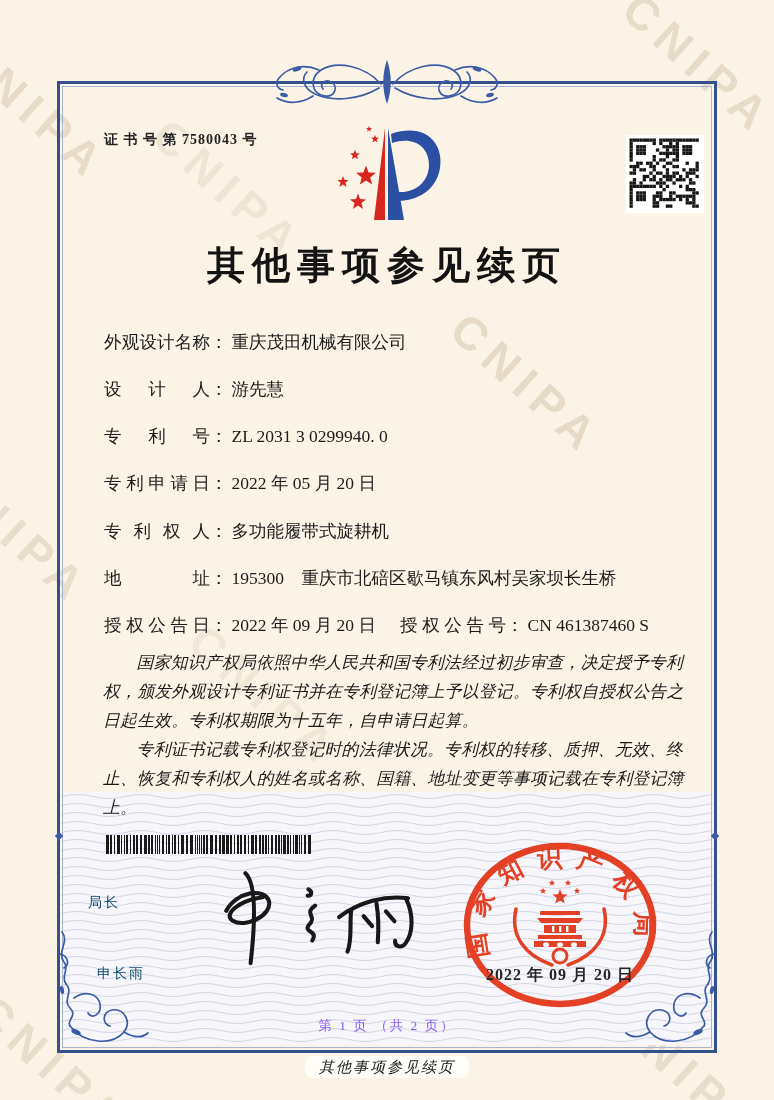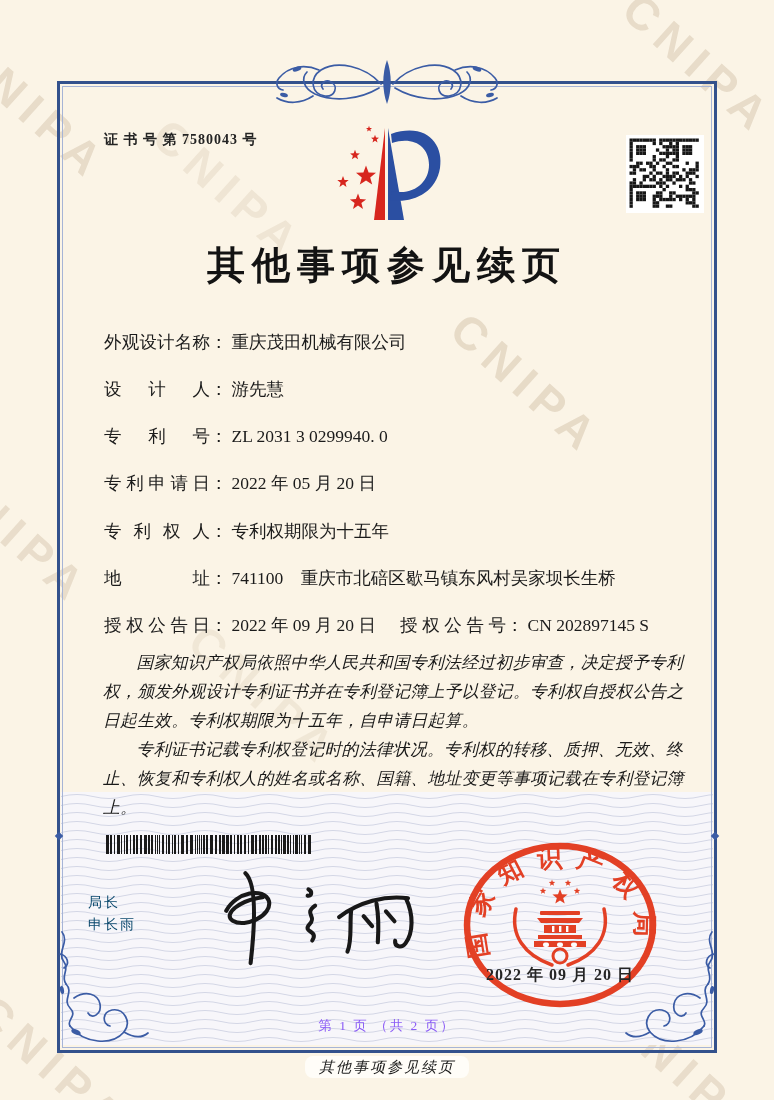--- a/index.html
+++ b/index.html
@@ -403,44 +403,44 @@
         <span>请</span>
         <span>日</span>
       </span><span>：</span><span class="val">2022 年 05 月 20 日</span>
   </div>
   <div class="row" style="top:519px;">
     <span class="lbl">
         <span>专</span>
         <span>利</span>
         <span>权</span>
         <span>人</span>
-      </span><span>：</span><span class="val">专利权期限为十五年</span>
+      </span><span>：</span><span class="val">多功能履带式旋耕机</span>
   </div>
   <div class="row" style="top:566px;">
     <span class="lbl">
         <span>地</span>
         <span>址</span>
-      </span><span>：</span><span class="val">741100　重庆市北碚区歇马镇东风村吴家坝长生桥</span>
+      </span><span>：</span><span class="val">195300　重庆市北碚区歇马镇东风村吴家坝长生桥</span>
   </div>
   <div class="row" style="top:613px;">
     <span class="lbl">
         <span>授</span>
         <span>权</span>
         <span>公</span>
         <span>告</span>
         <span>日</span>
       </span><span>：</span><span class="val">2022 年 09 月 20 日</span>
     <span class="grp2">
       <span class="lbl">
           <span>授</span>
           <span>权</span>
           <span>公</span>
           <span>告</span>
           <span>号</span>
-        </span><span>：</span><span class="val">CN 202897145 S</span>
+        </span><span>：</span><span class="val">CN 461387460 S</span>
     </span>
   </div>
 
   <div class="paras">
     <p>国家知识产权局依照中华人民共和国专利法经过初步审查，决定授予专利权，颁发外观设计专利证书并在专利登记簿上予以登记。专利权自授权公告之日起生效。专利权期限为十五年，自申请日起算。</p>
     <p>专利证书记载专利权登记时的法律状况。专利权的转移、质押、无效、终止、恢复和专利权人的姓名或名称、国籍、地址变更等事项记载在专利登记簿上。</p>
   </div>
 
   <svg class="barcode" width="208" height="19">
     <g id="barcode-bars">
@@ -503,21 +503,21 @@
         <rect x="187" y="0" width="1" height="19" fill="#1a1a1a"></rect>
         <rect x="189" y="0" width="3" height="19" fill="#1a1a1a"></rect>
         <rect x="193" y="0" width="1" height="19" fill="#1a1a1a"></rect>
         <rect x="195" y="0" width="1" height="19" fill="#1a1a1a"></rect>
         <rect x="198" y="0" width="2" height="19" fill="#1a1a1a"></rect>
         <rect x="202" y="0" width="3" height="19" fill="#1a1a1a"></rect>
       </g>
   </svg>
 
   <div class="signer" style="top:894px;">局长</div>
-  <div class="signer" style="top:916px;">申长雨</div>
+  <div class="signer" style="top:965px;margin-left:9px;">申长雨</div>
 
   <svg class="sig-svg" width="225" height="108" viewBox="0 0 220 105">
     <g transform="rotate(-2 110 52)">
       <path d="M16,48 C26,30 54,26 58,40 C61,54 34,66 22,58 C12,51 30,38 52,36"></path>
       <path d="M36,12 C46,22 44,60 38,100"></path>
       <path d="M97,30 C101,32 100,37 96,36"></path>
       <path d="M103,46 C91,54 105,56 97,64 C89,72 106,70 99,80"></path>
       <path d="M126,58 C146,44 172,38 194,42"></path>
       <path d="M138,52 C136,66 138,82 133,92"></path>
       <path d="M163,46 C165,60 164,74 163,84"></path>

